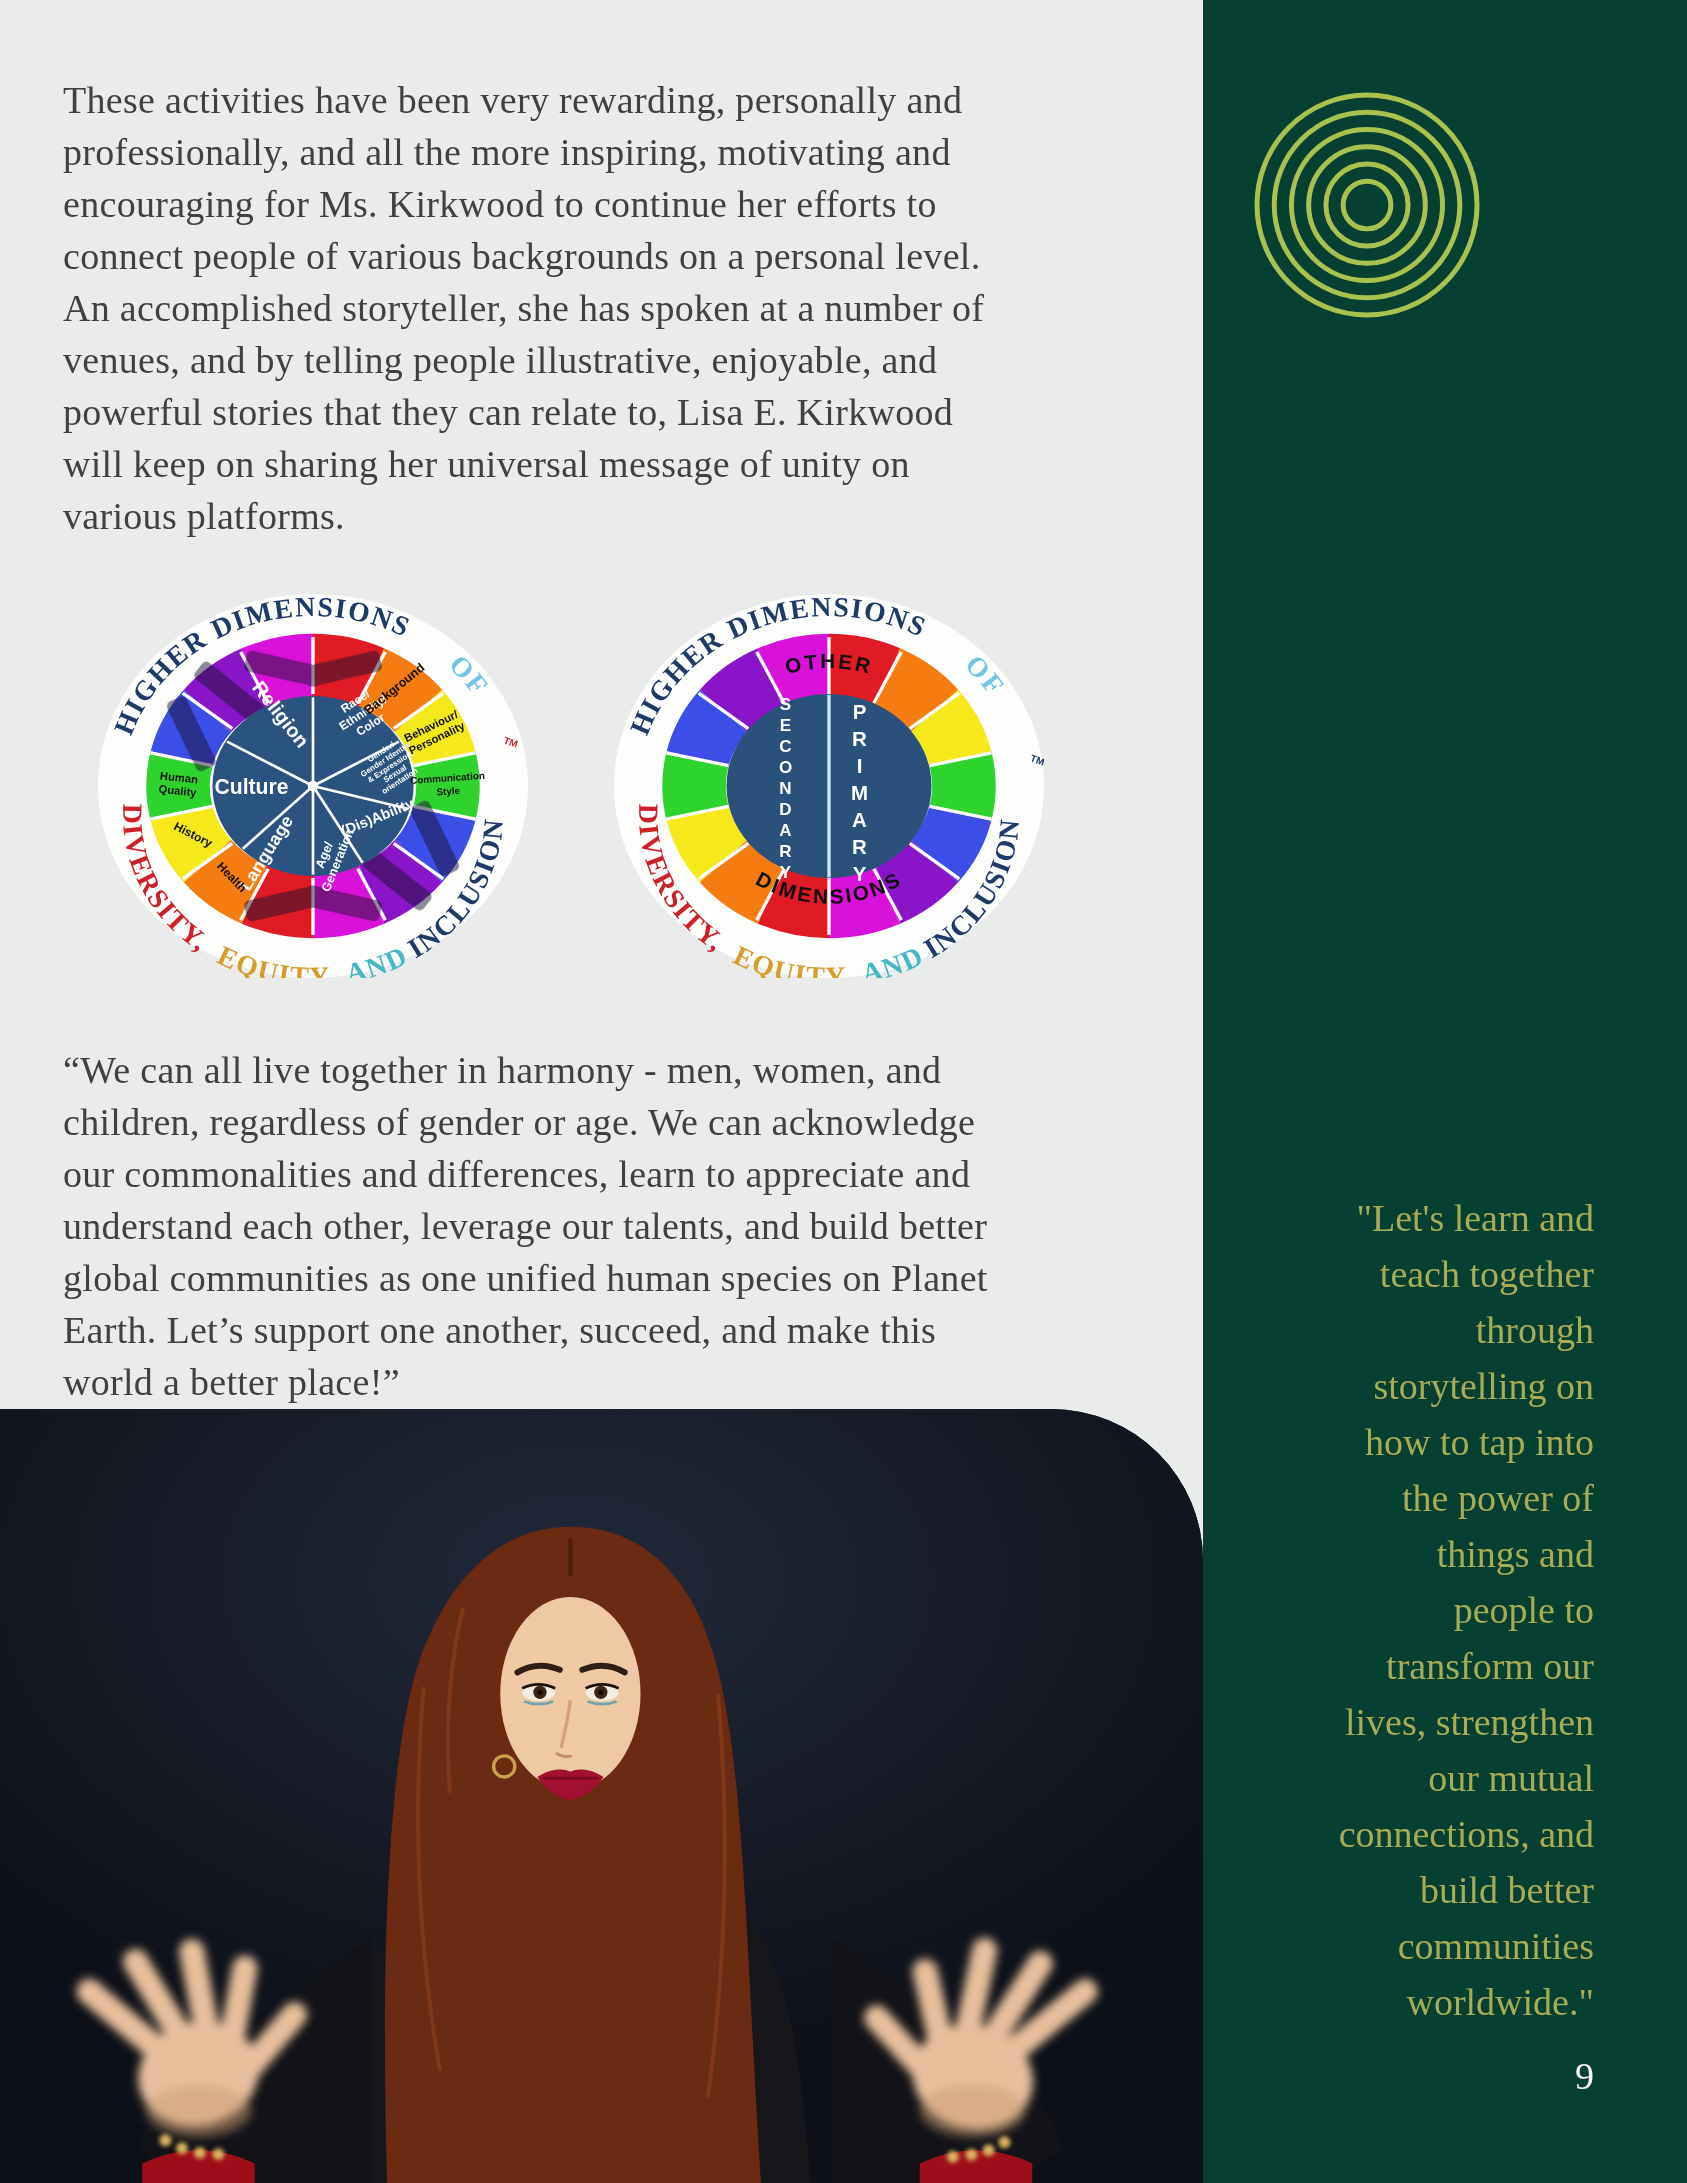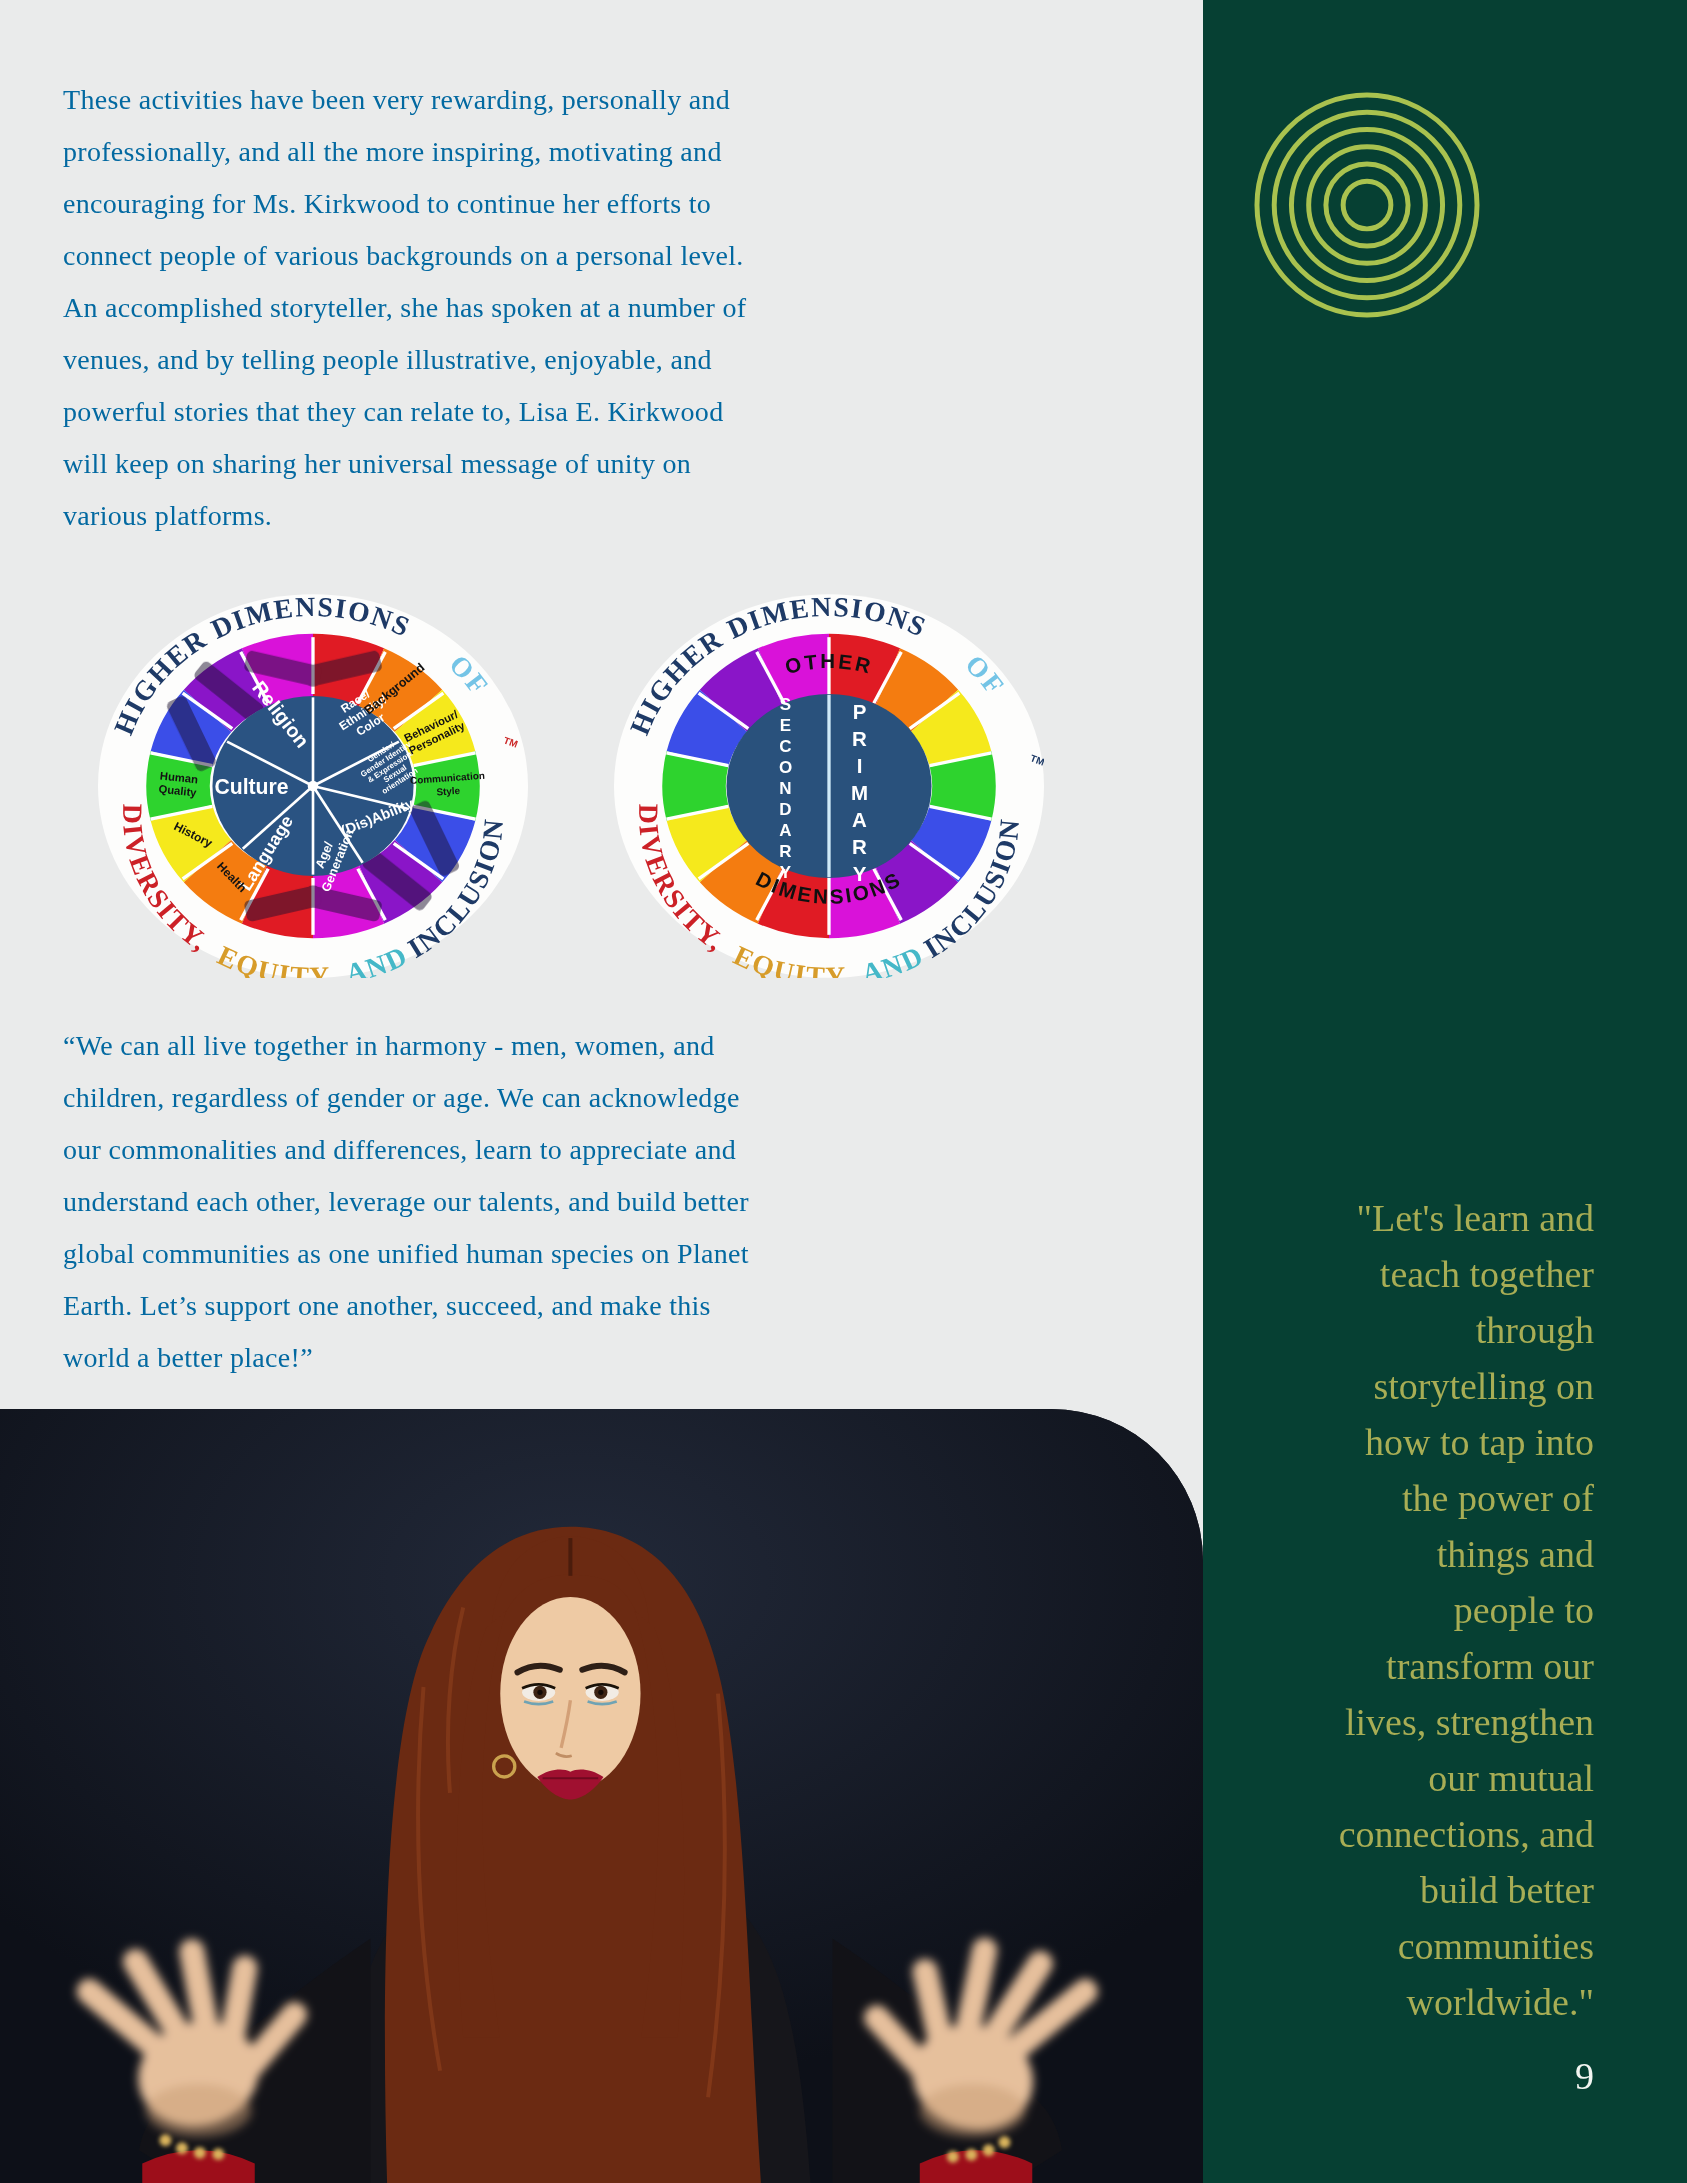--- a/index.html
+++ b/index.html
@@ -3,25 +3,25 @@
 <meta charset="utf-8">
 <style>
   html,body{margin:0;padding:0;}
   body{
     width:1687px;height:2183px;position:relative;overflow:hidden;
     background:#eaebeb;font-family:"Liberation Serif", serif;
   }
   .main-col{position:absolute;left:0;top:0;width:1203px;height:2183px;}
   .para{
     position:absolute;left:63px;width:1118px;
-    font-size:28px;line-height:52px;color:#0369a1;
+    font-size:38px;line-height:52px;color:#404040;
     white-space:pre-line;letter-spacing:0.3px;
   }
   #para-top{top:74px;}
-  #para-quote{top:1020px;}
+  #para-quote{top:1044px;}
   .wheel{position:absolute;width:430px;height:384px;}
   #wheel1{left:98px;top:594px;}
   #wheel2{left:614px;top:594px;}
   .wheel svg{display:block;width:430px;height:384px;}
   .arc-text{font-family:"Liberation Serif",serif;font-weight:700;font-size:42px;letter-spacing:2.5px;}
   .seg-label{font-family:"Liberation Sans",sans-serif;font-weight:700;fill:#131313;}
   .core-label{font-family:"Liberation Sans",sans-serif;font-weight:700;fill:#ffffff;}
   .ring-word{font-family:"Liberation Sans",sans-serif;font-weight:700;fill:#101010;font-size:31px;letter-spacing:4px;}
   .vword{
     position:absolute;writing-mode:vertical-rl;text-orientation:upright;

